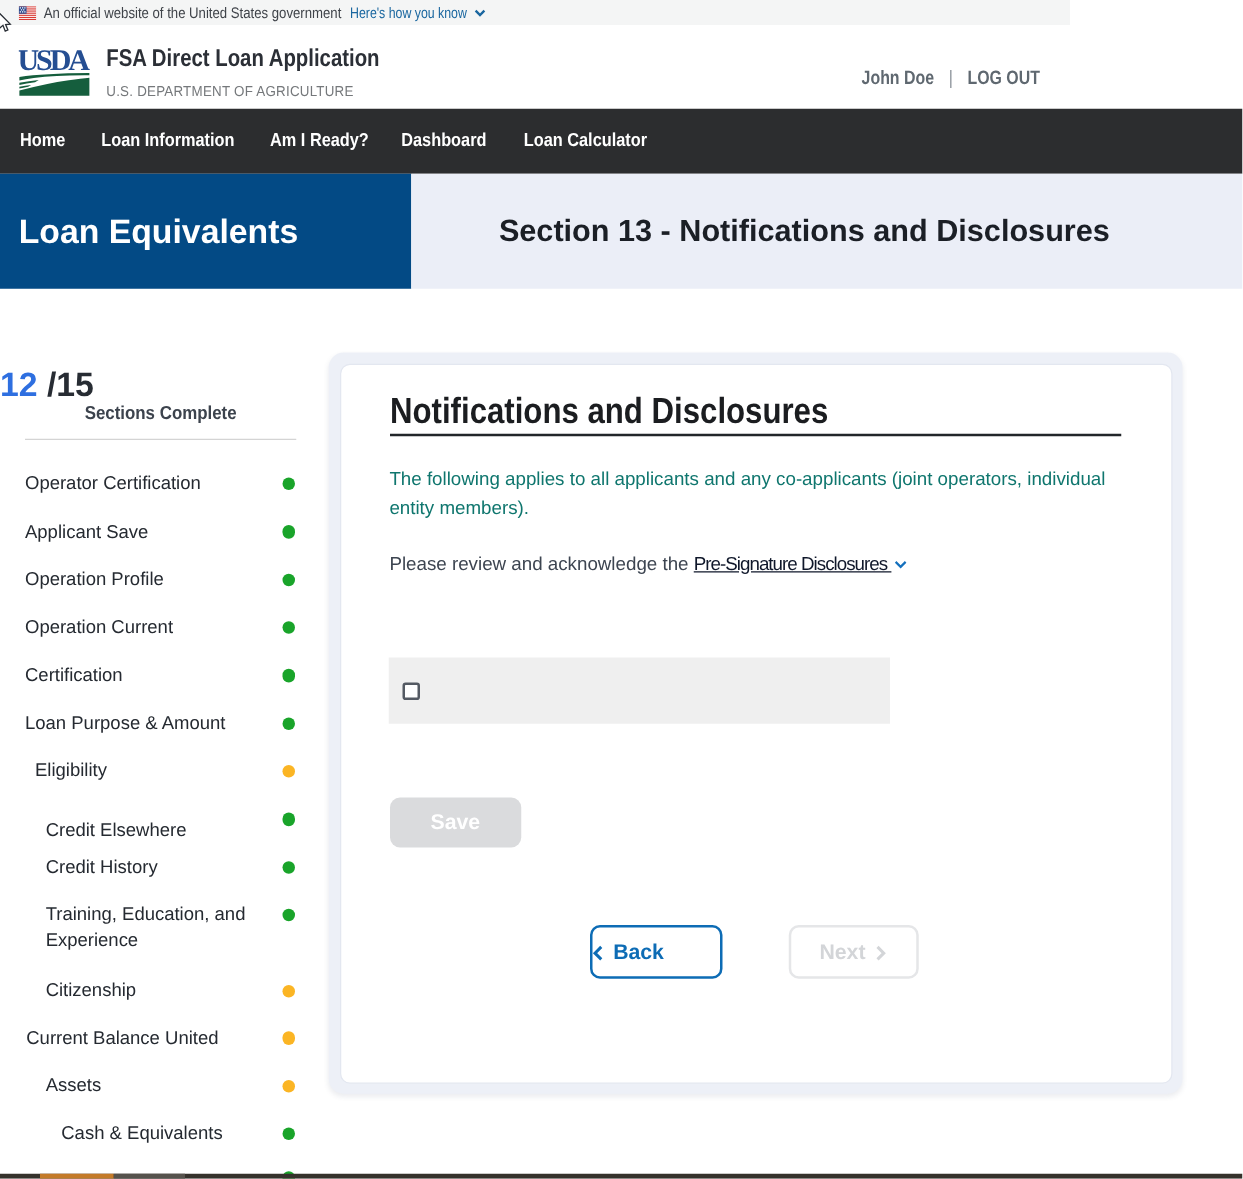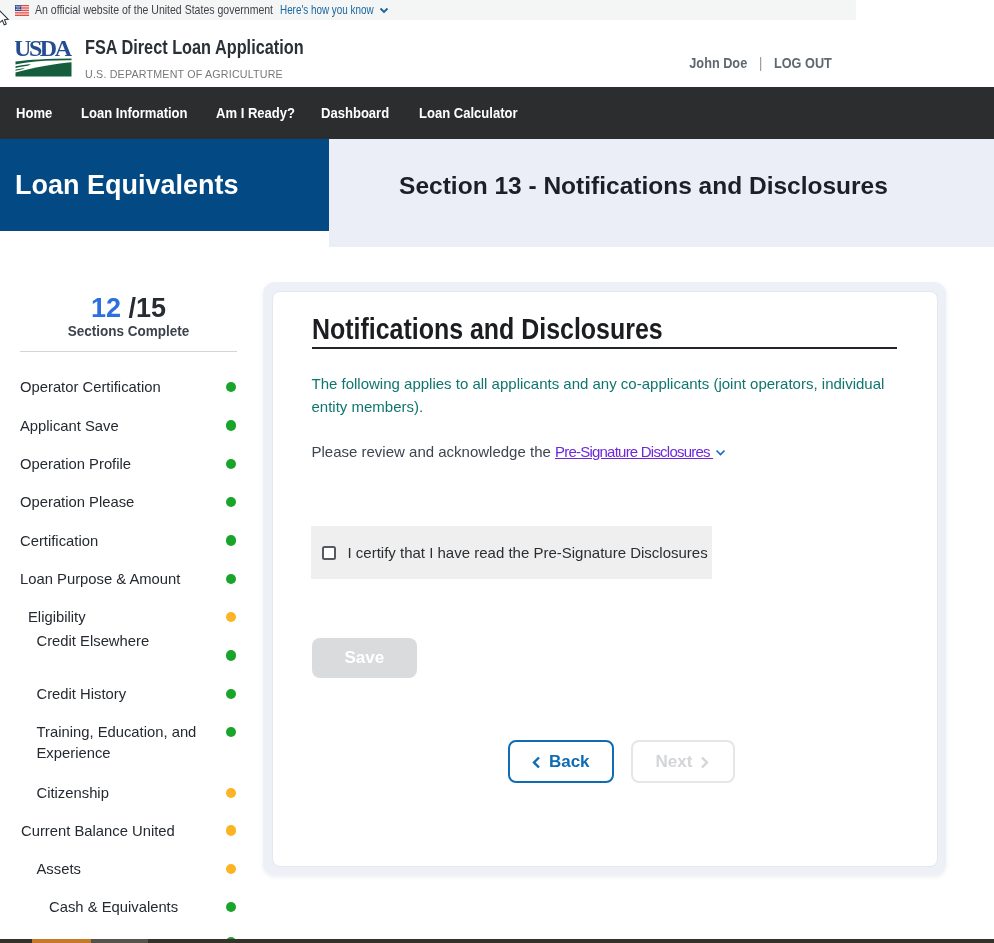--- a/index.html
+++ b/index.html
@@ -19,46 +19,46 @@
 #hdr-user { position:absolute; right:34px; top:34px; font-size:15.5px; font-weight:bold; color:#5f6870; transform:scaleX(0.82); transform-origin:right top; white-space:nowrap; }
 #hdr-user .sep { color:#8a9198; font-weight:normal; padding:0 10px; }
 
 
 #nav { position:absolute; left:0; top:87px; width:994px; height:52px; background:#2c2d2f; }
 #nav span { position:absolute; top:0; line-height:52px; font-size:15px; font-weight:bold; color:#fff; transform:scaleX(0.87); transform-origin:left top; white-space:nowrap; }
 
 
 #pb-left { position:absolute; left:0; top:139px; width:329px; height:92px; background:#034a85; }
 #pb-left div { position:absolute; left:15px; top:30.5px; font-size:27px; font-weight:bold; color:#fff; }
-#pb-right { position:absolute; left:329px; top:139px; width:665px; height:108px; background:#ebeef7; }
+#pb-right { position:absolute; left:329px; top:139px; width:665px; height:92px; background:#ebeef7; }
 #pb-right div { position:absolute; left:0; top:32.5px; width:629px; text-align:center; font-size:24.5px; font-weight:bold; color:#1b1f26; }
 
 
-#sb-count { position:absolute; left:0; top:293px; width:257px; text-align:center; font-size:27px; font-weight:bold; color:#272c33; }
+#sb-count { position:absolute; left:0; top:293px; width:257px; font-size:27px; font-weight:bold; color:#272c33; }
 #sb-count b { color:#2e6fe0; }
 #sb-label { position:absolute; left:0; top:322px; width:257px; text-align:center; font-size:15px; font-weight:bold; color:#3c434d; transform:scaleX(0.9); }
 #sb-hr { position:absolute; left:20px; top:351px; width:217px; height:1px; background:#d4d4d4; }
 .sb-item { position:absolute; font-size:14.8px; color:#252a31; line-height:20.7px; }
 .dot { position:absolute; width:10.4px; height:10.4px; border-radius:50%; left:225.8px; }
 .dg { background:#19a42a; }
 .dy { background:#fbb524; }
 
 
 #card-ring { position:absolute; left:263px; top:282px; width:683px; height:593px; background:#edf0f7; border-radius:12px; box-shadow:0 2px 4px rgba(70,80,110,0.10); }
 #card { position:absolute; left:8.5px; top:8.5px; width:666px; height:576px; background:#fff; border-radius:8px; border:1px solid #e3e7f0; }
 #c-h2 { position:absolute; left:311.5px; top:313px; font-size:29px; font-weight:bold; color:#1b1d20; transform:scaleX(0.86); transform-origin:left top; white-space:nowrap; }
 #c-hr { position:absolute; left:311.5px; top:347px; width:585.5px; height:2px; background:#22262a; }
 #c-p1 { position:absolute; left:311.5px; top:372px; font-size:15px; line-height:23.4px; color:#0f766e; }
 #c-p2 { position:absolute; left:311.5px; top:440px; font-size:15px; line-height:23.4px; color:#3d4551; }
-#c-p2 a { color:#6d28d9; text-decoration:underline; letter-spacing:-0.78px; }
+#c-p2 a { color:#0f172a; text-decoration:underline; letter-spacing:-0.78px; }
 #chk-panel { position:absolute; left:310.5px; top:526px; width:401.5px; height:53px; background:#efefef; }
 #chk-box { position:absolute; left:11px; top:20px; width:14px; height:14px; background:#fff; border:2px solid #545a63; border-radius:2.5px; }
 #chk-lbl { position:absolute; left:37px; top:12px; font-size:15px; line-height:30px; color:#2b2f33; }
 #btn-save { position:absolute; left:311.5px; top:637.5px; width:105.5px; height:40.5px; background:#dadbdd; border-radius:8px; color:#fff; font-size:17px; font-weight:bold; text-align:center; line-height:40.5px; }
-#btn-back { position:absolute; left:471.5px; top:739.5px; width:106.5px; height:43px; background:#fff; border:2px solid #0d6cb5; border-radius:8px; color:#0d6cb5; font-size:17px; font-weight:bold; text-align:center; line-height:39px;margin-left:36px; }
+#btn-back { position:absolute; left:471.5px; top:739.5px; width:106.5px; height:43px; background:#fff; border:2px solid #0d6cb5; border-radius:8px; color:#0d6cb5; font-size:17px; font-weight:bold; text-align:left; line-height:39px; }
 #btn-next { position:absolute; left:630.5px; top:739.5px; width:104px; height:43px; background:#fff; border:2px solid #e5e6e8; border-radius:8px; color:#d3d5d8; font-size:17px; font-weight:bold; text-align:center; line-height:39px; }
 
 
 #bbar { position:absolute; left:0; top:938.5px; width:994px; height:4.5px; background:#35312b; }
 #bbar .o { position:absolute; left:31.5px; top:0; width:59.5px; height:4.5px; background:#c47a28; }
 #bbar .g { position:absolute; left:91px; top:0; width:57px; height:4.5px; background:#56524c; }
 #bdot { position:absolute; left:225.8px; top:936.5px; width:10.4px; height:6px; border-radius:5px 5px 0 0; background:#19a42a; }
 </style>
 </head>
 <body>
@@ -131,29 +131,29 @@
 <div id="sb-count"><b>12</b> /15</div>
 <div id="sb-label">Sections Complete</div>
 <div id="sb-hr"></div>
 
 <div class="sb-item" style="left:20px;top:377.3px">Operator Certification</div>
 <div class="dot dg" style="top:382.1px"></div>
 <div class="sb-item" style="left:20px;top:415.6px">Applicant Save</div>
 <div class="dot dg" style="top:420.4px"></div>
 <div class="sb-item" style="left:20px;top:453.9px">Operation Profile</div>
 <div class="dot dg" style="top:458.7px"></div>
-<div class="sb-item" style="left:20px;top:492.2px">Operation Please</div>
+<div class="sb-item" style="left:20px;top:492.2px">Operation Current</div>
 <div class="dot dg" style="top:497px"></div>
 <div class="sb-item" style="left:20px;top:530.5px">Certification</div>
 <div class="dot dg" style="top:535.3px"></div>
 <div class="sb-item" style="left:20px;top:568.8px">Loan Purpose &amp; Amount</div>
 <div class="dot dg" style="top:573.6px"></div>
 <div class="sb-item" style="left:28px;top:607.1px">Eligibility</div>
 <div class="dot dy" style="top:611.9px"></div>
-<div class="sb-item" style="left:36.5px;top:631px">Credit Elsewhere</div>
+<div class="sb-item" style="left:36.5px;top:655px">Credit Elsewhere</div>
 <div class="dot dg" style="top:650.2px"></div>
 <div class="sb-item" style="left:36.5px;top:683.7px">Credit History</div>
 <div class="dot dg" style="top:688.5px"></div>
 <div class="sb-item" style="left:36.5px;top:722px;width:175px">Training, Education, and Experience</div>
 <div class="dot dg" style="top:726.8px"></div>
 <div class="sb-item" style="left:36.5px;top:782.8px">Citizenship</div>
 <div class="dot dy" style="top:787.6px"></div>
 <div class="sb-item" style="left:21px;top:820.6px">Current Balance United</div>
 <div class="dot dy" style="top:825.4px"></div>
 <div class="sb-item" style="left:36.5px;top:858.9px">Assets</div>
@@ -166,21 +166,20 @@
   </div>
 <div id="c-h2">Notifications and Disclosures</div>
 <div id="c-hr"></div>
 <div id="c-p1">The following applies to all applicants and any co-applicants (joint operators, individual<br>entity members).</div>
 <div id="c-p2">Please review and acknowledge the <a href="#">Pre-Signature Disclosures </a>
 <svg width="11" height="8" viewBox="0 0 11 8" style="margin-left:2px">
       <path d="M1.5,1.5 L5.5,5.5 L9.5,1.5" fill="none" stroke="#1470bd" stroke-width="1.7"></path>
     </svg></div>
 <div id="chk-panel">
   <div id="chk-box"></div>
-  <div id="chk-lbl">I certify that I have read the Pre-Signature Disclosures</div>
 </div>
 <div id="btn-save">Save</div>
 <div id="btn-back"><svg width="9" height="13" viewBox="0 0 9 13" style="vertical-align:-2px;margin-right:8px">
       <path d="M7,1.5 L2,6.5 L7,11.5" fill="none" stroke="#0d6cb5" stroke-width="2.4"></path>
     </svg>Back</div>
 <div id="btn-next">Next<svg width="9" height="13" viewBox="0 0 9 13" style="vertical-align:-2px;margin-left:8px">
       <path d="M2,1.5 L7,6.5 L2,11.5" fill="none" stroke="#d3d5d8" stroke-width="2.4"></path>
     </svg></div>
 
 <div id="bdot"></div>

